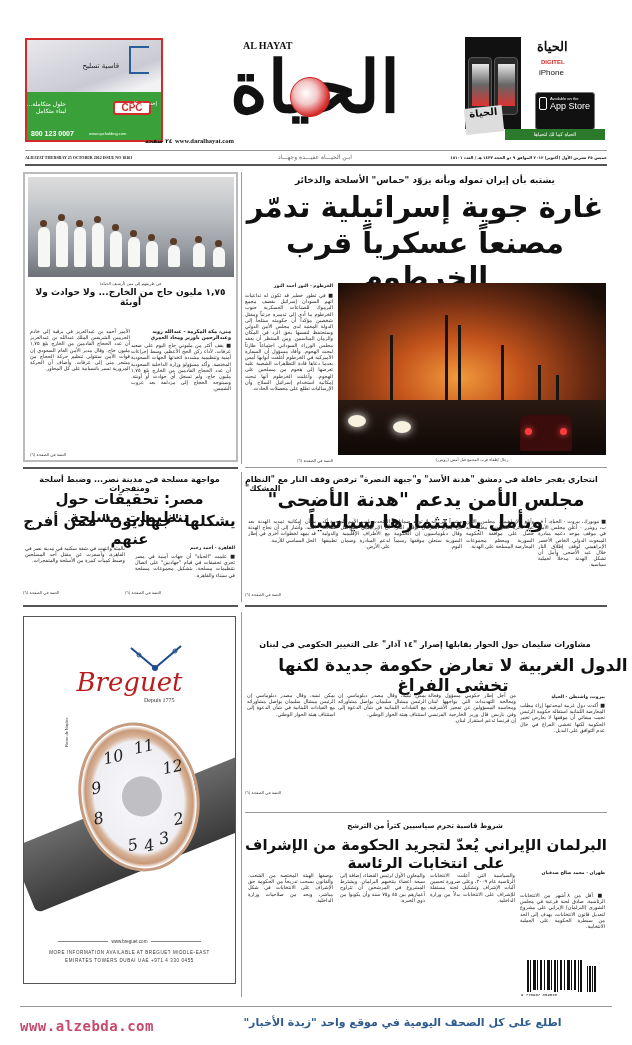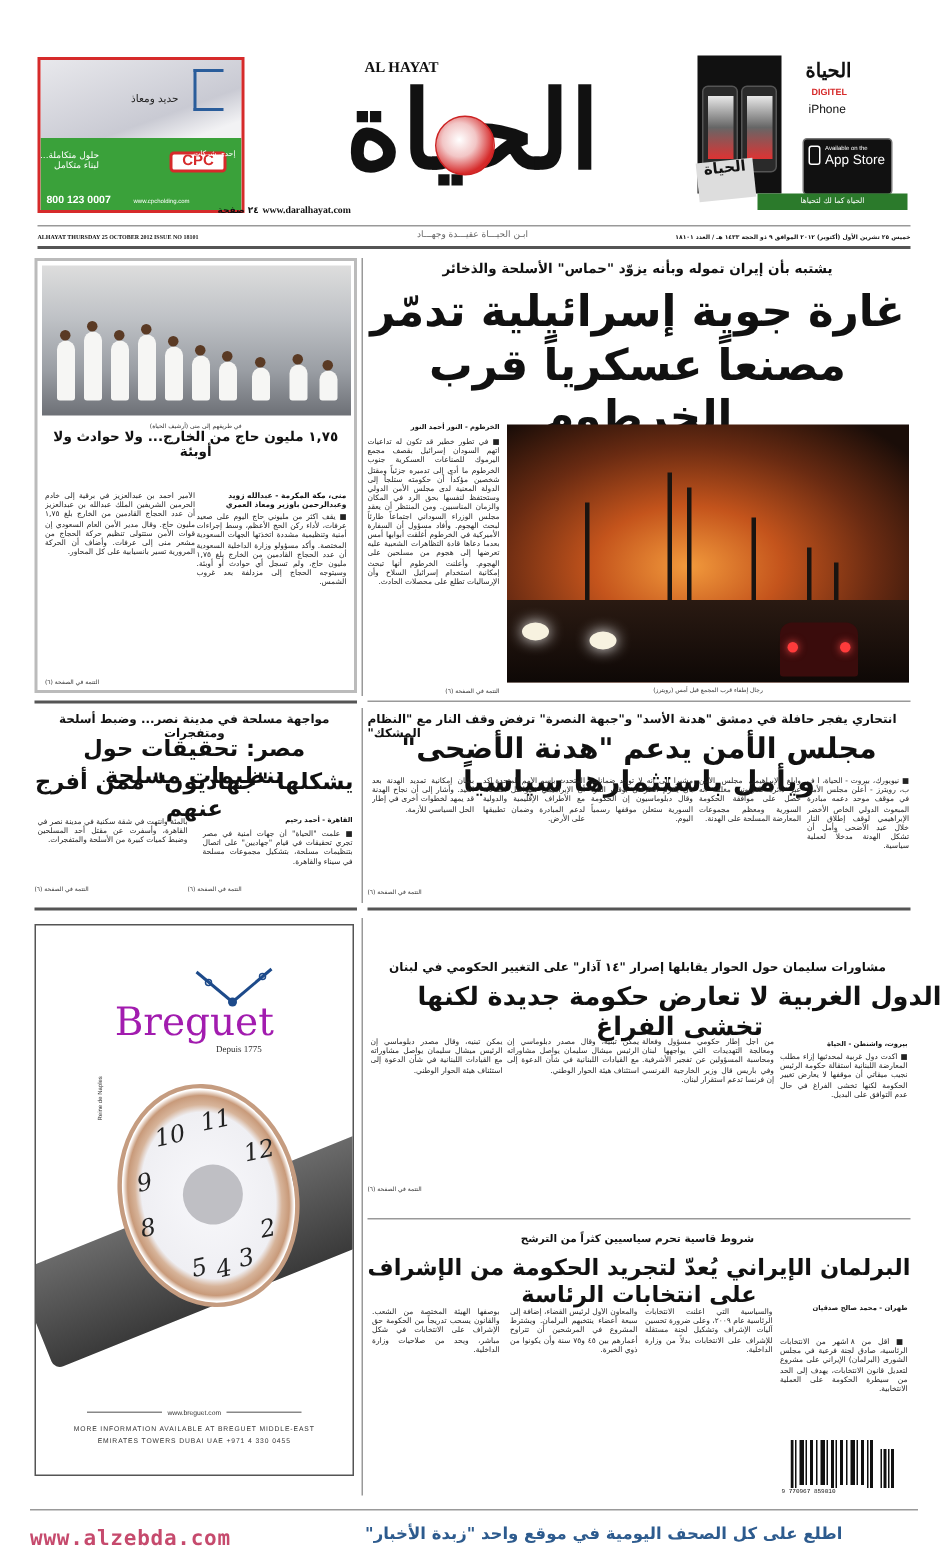--- a/index.html
+++ b/index.html
@@ -85,21 +85,21 @@
   #egypt-head1 { left: 23px; top: 490px; width: 213px; font-size: 15px; font-weight: bold; text-align: center; direction: rtl; letter-spacing: -0.5px; }
   #egypt-head2 { left: 23px; top: 512px; width: 213px; font-size: 15px; font-weight: bold; text-align: center; direction: rtl; letter-spacing: -0.5px; }
   #egypt-byline { left: 135px; top: 545px; width: 100px; font-size: 4.5px; font-weight: bold; direction: rtl; }
   .egypt-col { position: absolute; top: 553px; width: 100px; height: 38px; }
   #egypt-cont1 { left: 23px; top: 590px; font-size: 4px; direction: rtl; color: #333; }
   #egypt-cont2 { left: 125px; top: 590px; font-size: 4px; direction: rtl; color: #333; }
 
   
   #ad-breguet { left: 23px; top: 616px; width: 213px; height: 368px; border: 1px solid #555; background: #fff; overflow: hidden; }
   #breguet-hands { position: absolute; left: 105px; top: 25px; width: 60px; height: 30px; }
-  #breguet-logo { position: absolute; left: 0; width: 100%; top: 50px; font-family: "DejaVu Serif", serif; font-size: 26px; text-align: center; color: #a21caf; }
+  #breguet-logo { position: absolute; left: 0; width: 100%; top: 50px; font-family: "DejaVu Serif", serif; font-style: italic; font-size: 26px; text-align: center; color: #b91c1c; }
   #breguet-depuis { position: absolute; left: 120px; top: 80px; font-family: "Liberation Serif", serif; font-size: 6px; color: #333; }
   #breguet-strap { position: absolute; left: -10px; top: 180px; width: 260px; height: 70px; background: linear-gradient(#6a6a6a, #3a3a3a); transform: rotate(-22deg); border-radius: 6px; }
   #breguet-watch { position: absolute; left: 55px; top: 105px; width: 120px; height: 150px; border-radius: 50%; background: radial-gradient(ellipse at 50% 50%, #f8f8fb 0%, #efeff3 55%, #d7b49a 60%, #c89a7a 66%, #fff 70%); border: 3px solid #c59c80; transform: rotate(-12deg); }
   #breguet-watch .sub { position: absolute; left: 40px; top: 52px; width: 40px; height: 40px; border-radius: 50%; background: #bfbfc4; }
   #breguet-watch .num { position: absolute; font-family: "DejaVu Serif", serif; font-style: italic; font-size: 16px; color: #222; }
   #breguet-side { position: absolute; left: 40px; top: 130px; font-size: 4px; transform: rotate(-90deg); transform-origin: left top; color: #333; font-family: "Liberation Sans", sans-serif; }
   #breguet-web { position: absolute; left: 0; width: 100%; top: 322px; font-size: 4.5px; text-align: center; color: #333; font-family: "Liberation Sans", sans-serif; }
   #breguet-web::before, #breguet-web::after { content: ""; display: inline-block; width: 50px; height: 1px; background: #888; vertical-align: middle; margin: 0 4px; }
   #breguet-info1 { position: absolute; left: 0; width: 100%; top: 333px; font-size: 4.5px; text-align: center; letter-spacing: 0.6px; color: #333; font-family: "Liberation Sans", sans-serif; }
   #breguet-info2 { position: absolute; left: 0; width: 100%; top: 341px; font-size: 4.5px; text-align: center; letter-spacing: 0.6px; color: #333; font-family: "Liberation Sans", sans-serif; }
@@ -123,21 +123,21 @@
   #footer-url { left: 20px; top: 1018px; font-family: "DejaVu Sans Mono", monospace; font-weight: bold; font-size: 14px; color: #c64a6d; letter-spacing: 0.5px; }
   #footer-slogan { left: 195px; top: 1016px; width: 415px; font-size: 11px; font-weight: bold; color: #2d5b8e; text-align: center; direction: rtl; }
 </style>
 </head>
 <body>
 
 <div id="ad-bsc" class="abs">
   <div class="green"></div>
   <div class="bsc-logo"></div>
   <div class="bsc-text">BSC</div>
-  <div class="bsc-ar">حديد ومعاذ</div>
+  <div class="bsc-ar">قاسية تسليح</div>
   <div class="cpc-logo">CPC</div>
   <div class="cpc-ar1">حلول متكاملة... لبناء متكامل</div>
   <div class="cpc-ar2">إحدى شركات</div>
   <div class="phone">800 123 0007</div>
   <div class="site">www.cpcholding.com</div>
 </div>
 
 <div id="logo-wrap" class="abs">
   <div id="logo-en">AL HAYAT</div>
   <div id="logo-ar">الحياة</div>

